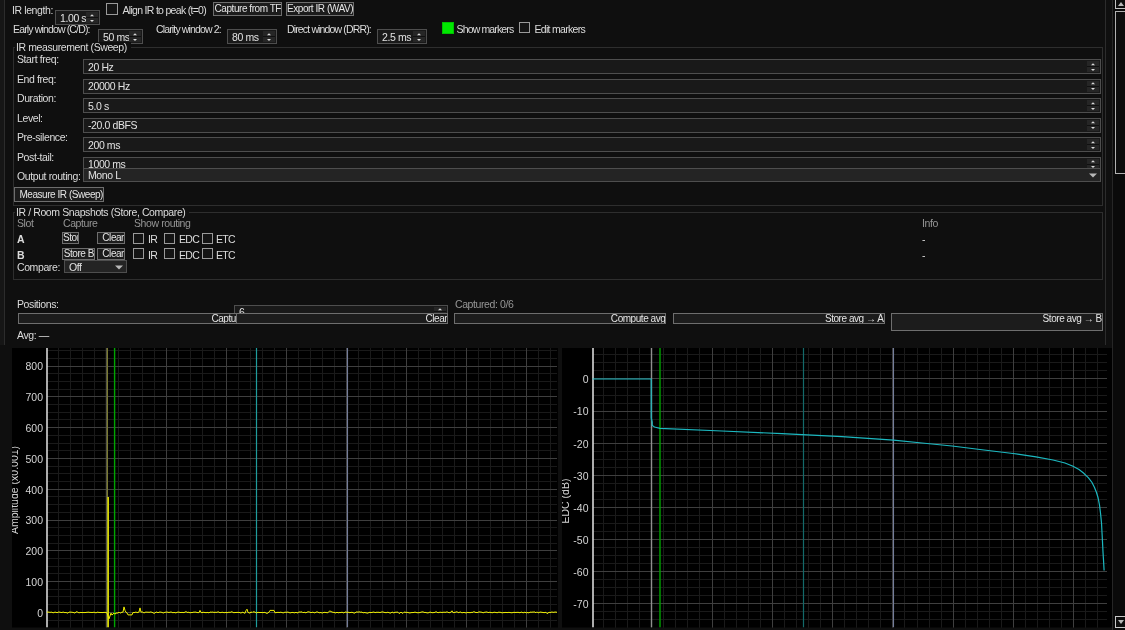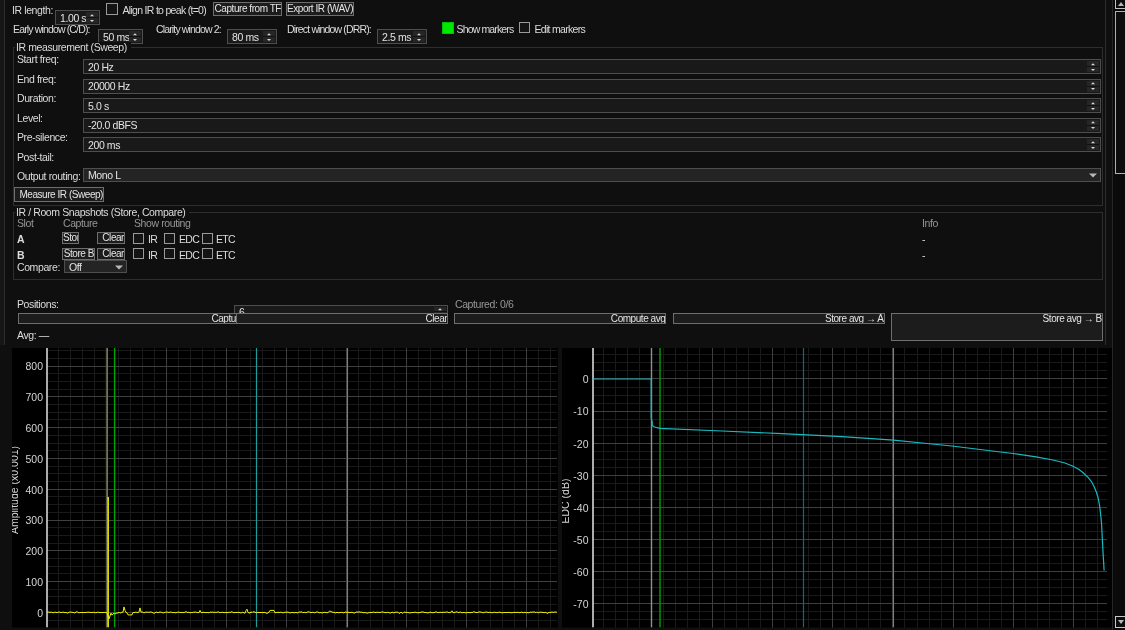--- a/index.html
+++ b/index.html
@@ -111,20 +111,27 @@
     </div>
     <div class="lb " style="left:17px;top:131.0px">Pre-silence:</div>
     <div class="fld" style="left:83px;top:129.0px;width:1018px;height:15px">
       <span class="fv">200 ms</span>
       <span class="sp">
         <i class="su"></i>
         <i class="sd"></i>
       </span>
     </div>
     <div class="lb " style="left:17px;top:150.5px">Post-tail:</div>
+    <div class="fld" style="left:83px;top:148.5px;width:1018px;height:15px">
+      <span class="fv">1000 ms</span>
+      <span class="sp">
+        <i class="su"></i>
+        <i class="sd"></i>
+      </span>
+    </div>
     <div class="lb " style="left:17px;top:170px">Output routing:</div>
     <div class="cmb" style="left:83px;top:168px;width:1018px;height:14px">
       <span class="fv">Mono L</span>
       <i class="ca"></i>
     </div>
     <div class="btn" style="left:14px;top:187px;width:90px;height:15px;line-height:13px">Measure IR (Sweep)</div>
     <div class="grp" style="left:13px;top:212px;width:1090px;height:68px">
       <span class="gt" style="left:2px">IR / Room Snapshots (Store, Compare)</span>
     </div>
     <div class="lb dim" style="left:17px;top:217px">Slot</div>
@@ -162,21 +169,21 @@
       <span class="sp">
         <i class="su"></i>
         <i class="sd"></i>
       </span>
     </div>
     <div class="lb dim" style="left:455px;top:298px">Captured: 0/6</div>
     <div class="btn" style="left:18.0px;top:313px;width:244px;height:11px;line-height:9px">Capture pos</div>
     <div class="btn" style="left:236.2px;top:313px;width:212px;height:11px;line-height:9px">Clear</div>
     <div class="btn" style="left:454.4px;top:313px;width:212px;height:11px;line-height:9px">Compute avg</div>
     <div class="btn" style="left:672.5999999999999px;top:313px;width:212px;height:11px;line-height:9px">Store avg → A</div>
-    <div class="btn" style="left:890.8px;top:313px;width:212px;height:28px;line-height:9px">Store avg → B</div>
+    <div class="btn" style="left:890.8px;top:313px;width:212px;height:18px;line-height:9px">Store avg → B</div>
     <div class="lb " style="left:17px;top:329px">Avg: —</div>
     <svg width="546" height="282" style="position:absolute;left:12px;top:348px;background:#000">
 <path d="M46.5 0V279.5M58.5 0V279.5M70.5 0V279.5M82.5 0V279.5M106.5 0V279.5M118.5 0V279.5M130.5 0V279.5M142.5 0V279.5M166.5 0V279.5M178.5 0V279.5M190.5 0V279.5M202.5 0V279.5M226.5 0V279.5M238.5 0V279.5M250.5 0V279.5M262.5 0V279.5M286.5 0V279.5M298.5 0V279.5M310.5 0V279.5M322.5 0V279.5M346.5 0V279.5M358.5 0V279.5M370.5 0V279.5M382.5 0V279.5M406.5 0V279.5M418.5 0V279.5M430.5 0V279.5M442.5 0V279.5M466.5 0V279.5M478.5 0V279.5M490.5 0V279.5M502.5 0V279.5M526.5 0V279.5M538.5 0V279.5M34.5 2.5H545M34.5 10.5H545M34.5 25.5H545M34.5 33.5H545M34.5 41.5H545M34.5 56.5H545M34.5 64.5H545M34.5 71.5H545M34.5 87.5H545M34.5 95.5H545M34.5 102.5H545M34.5 118.5H545M34.5 125.5H545M34.5 133.5H545M34.5 148.5H545M34.5 156.5H545M34.5 164.5H545M34.5 179.5H545M34.5 187.5H545M34.5 195.5H545M34.5 210.5H545M34.5 218.5H545M34.5 225.5H545M34.5 241.5H545M34.5 248.5H545M34.5 256.5H545M34.5 272.5H545" stroke="#1a1a1a" fill="none" shape-rendering="crispEdges"></path>
 <path d="M94.5 0V279.5M154.5 0V279.5M214.5 0V279.5M274.5 0V279.5M334.5 0V279.5M394.5 0V279.5M454.5 0V279.5M514.5 0V279.5M34.5 264.5H545M34.5 233.5H545M34.5 202.5H545M34.5 172.5H545M34.5 141.5H545M34.5 110.5H545M34.5 79.5H545M34.5 48.5H545M34.5 18.5H545" stroke="#3f3f3f" fill="none" shape-rendering="crispEdges"></path>
 <line x1="35" y1="0" x2="35" y2="279.5" stroke="#d8d8d8" stroke-width="1.6"></line>
 <line x1="94.4" y1="0" x2="94.4" y2="279.5" stroke="#50504c" stroke-width="1.2"></line>
 <line x1="95.4" y1="0" x2="95.4" y2="279.5" stroke="#7a7a30" stroke-width="1.2"></line>
 <line x1="102.6" y1="0" x2="102.6" y2="279.5" stroke="#00a400" stroke-width="1.4"></line>
 <line x1="244.5" y1="0" x2="244.5" y2="279.5" stroke="#1f9d9d" stroke-width="1.2"></line>
 <line x1="335.5" y1="0" x2="335.5" y2="279.5" stroke="#747d9a" stroke-width="1.1"></line>

